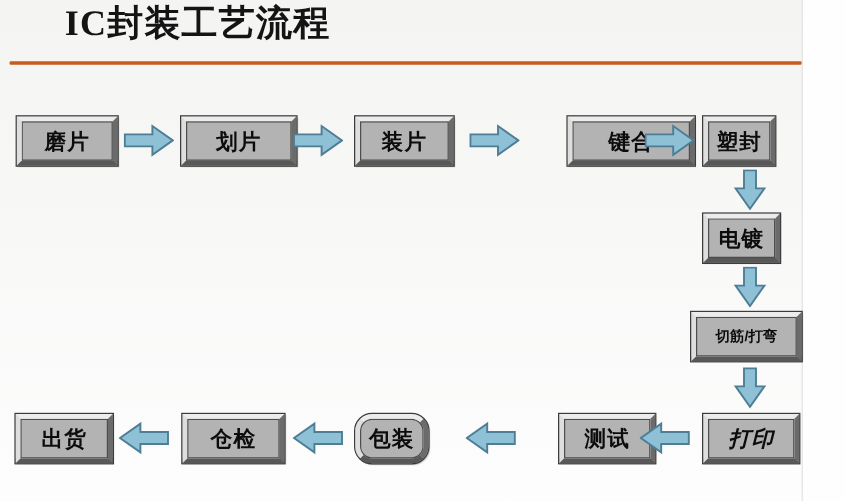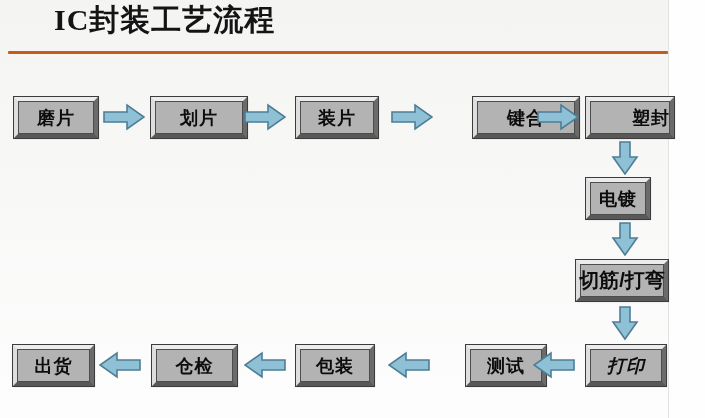--- a/index.html
+++ b/index.html
@@ -34,21 +34,21 @@
     border:4px solid;
     border-color:#ececec #6b6b6b #585858 #dedede;
     outline:1px solid #3c3c3c;
     box-shadow:inset 0 0 0 1px #4d4d4d, 1px 1px 1px rgba(0,0,0,0.25);
     display:flex;align-items:center;justify-content:center;
   }
   .node-label{
     font-size:18px;font-weight:bold;color:#0c0c0c;
     letter-spacing:1px;white-space:nowrap;
   }
-  .node-wide .node-label{font-size:20px;letter-spacing:0;}
+  .node-wide .node-label{font-size:12px;letter-spacing:0;}
   .arrow{position:absolute;display:block;}
   .arrow polygon{
     fill:#8fc1d6;stroke:#4e7e96;stroke-width:1.6;stroke-linejoin:miter;
   }
 </style>
 </head>
 <body>
 
 <div class="canvas">
 
@@ -63,38 +63,38 @@
   </div>
   <div class="node" style="left:151px;top:97px;width:96px;">
     <span class="node-label">划片</span>
   </div>
   <div class="node" style="left:296px;top:97px;width:82px;">
     <span class="node-label">装片</span>
   </div>
   <div class="node" style="left:433px;top:97px;width:106px;margin-left:40px;">
     <span class="node-label">键合</span>
   </div>
-  <div class="node" style="left:586px;top:97px;width:88px;justify-content:flex-end;">
+  <div class="node" style="left:586px;top:97px;width:60px;">
     <span class="node-label">塑封</span>
   </div>
 
   <div class="node" style="left:586px;top:178px;width:64px;">
     <span class="node-label">电镀</span>
   </div>
   <div class="node node-wide" style="left:576px;top:260px;width:92px;">
     <span class="node-label">切筋/打弯</span>
   </div>
   <div class="node" style="left:586px;top:345px;width:80px;font-style:italic;">
     <span class="node-label">打印</span>
   </div>
 
   <div class="node" style="left:466px;top:345px;width:80px;">
     <span class="node-label">测试</span>
   </div>
-  <div class="node" style="left:296px;top:345px;width:78px;">
+  <div class="node" style="left:296px;top:345px;width:61px;border-radius:14px;">
     <span class="node-label">包装</span>
   </div>
   <div class="node" style="left:152px;top:345px;width:85px;">
     <span class="node-label">仓检</span>
   </div>
   <div class="node" style="left:13px;top:345px;width:81px;">
     <span class="node-label">出货</span>
   </div>
 
   <svg class="arrow" style="left:103px;top:103px;" width="42" height="28" viewBox="0 0 42 28">

